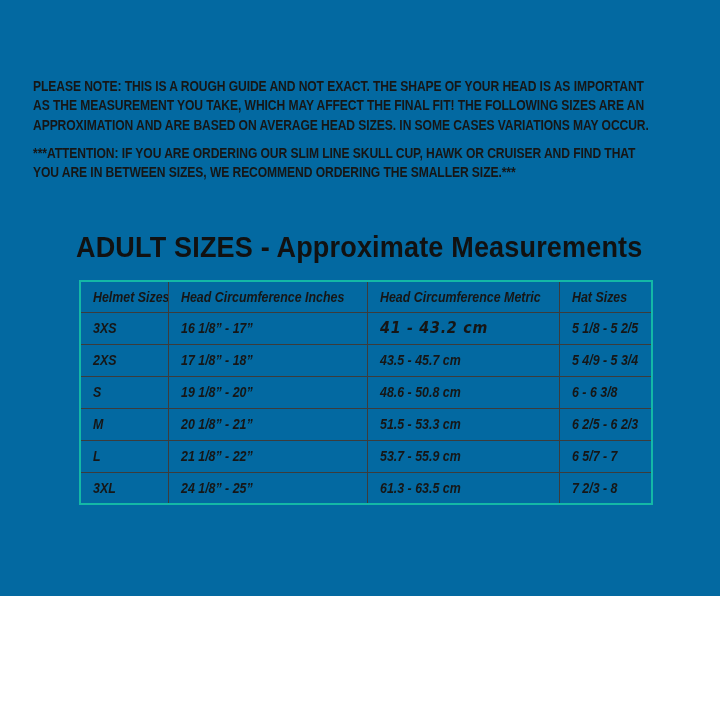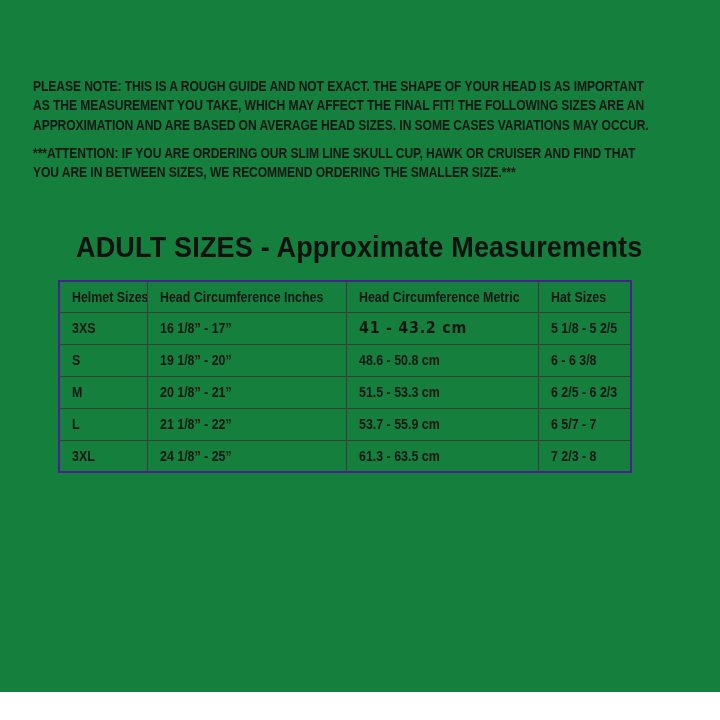--- a/index.html
+++ b/index.html
@@ -3,22 +3,22 @@
 <meta charset="utf-8">
 <style>
   html, body {
     margin: 0;
     padding: 0;
     background: #ffffff;
   }
   .page {
     position: relative;
     width: 720px;
-    height: 692px;
-    background: #15803d;
+    height: 596px;
+    background: #0369a1;
     overflow: hidden;
     font-family: "Liberation Sans", sans-serif;
     color: #1c1c1c;
   }
   
   .notes {
     position: absolute;
     left: 33px;
     top: 76px;
     width: 880px;
@@ -45,26 +45,27 @@
     font-weight: 700;
     letter-spacing: 0.2px;
     white-space: nowrap;
     transform: scaleX(0.90);
     transform-origin: 0 0;
     color: #111111;
   }
   
   table.size-chart {
     position: absolute;
-    left: 58px;
+    left: 79px;
     top: 280px;
     width: 572px;
     border-collapse: collapse;
     table-layout: fixed;
-    border: 2px solid #4c1d95;
+    border: 2px solid #14b8a6;
+    font-style: italic;
   }
   table.size-chart th,
   table.size-chart td {
     border: 1.6px solid #3c3c3c;
     padding: 0 0 0 12px;
     text-align: left;
     vertical-align: middle;
     overflow: hidden;
   }
   table.size-chart thead tr { height: 31px; }
@@ -119,20 +120,26 @@
         </tr>
     </thead>
     <tbody>
         <tr>
           <td><span class="ct">3XS</span></td>
           <td><span class="ct">16 1/8” - 17”</span></td>
           <td><span class="ct em">41 - 43.2 cm</span></td>
           <td><span class="ct">5 1/8 - 5 2/5</span></td>
         </tr>
         <tr>
+          <td><span class="ct">2XS</span></td>
+          <td><span class="ct">17 1/8” - 18”</span></td>
+          <td><span class="ct">43.5 - 45.7 cm</span></td>
+          <td><span class="ct">5 4/9 - 5 3/4</span></td>
+        </tr>
+        <tr>
           <td><span class="ct">S</span></td>
           <td><span class="ct">19 1/8” - 20”</span></td>
           <td><span class="ct">48.6 - 50.8 cm</span></td>
           <td><span class="ct">6 - 6 3/8</span></td>
         </tr>
         <tr>
           <td><span class="ct">M</span></td>
           <td><span class="ct">20 1/8” - 21”</span></td>
           <td><span class="ct">51.5 - 53.3 cm</span></td>
           <td><span class="ct">6 2/5 - 6 2/3</span></td>

